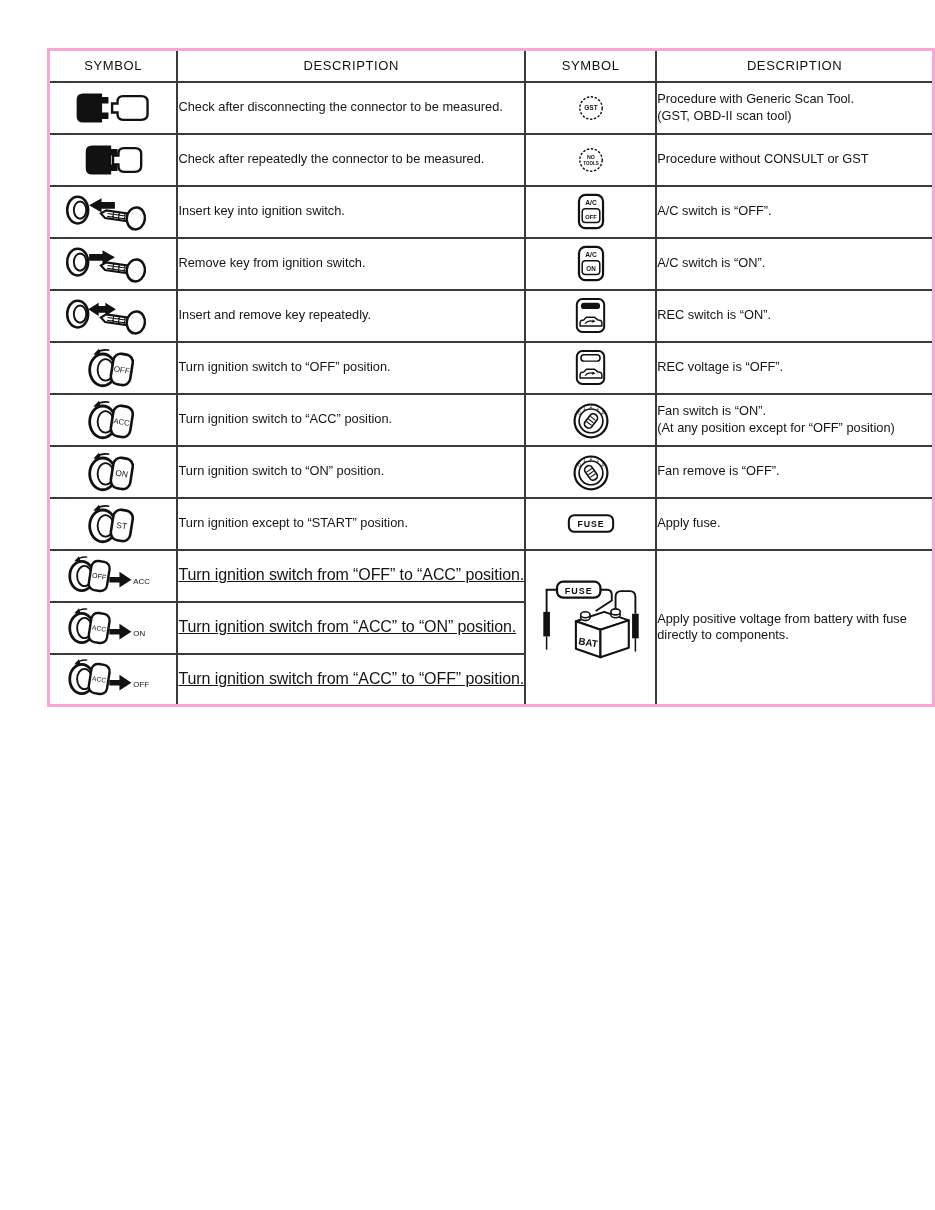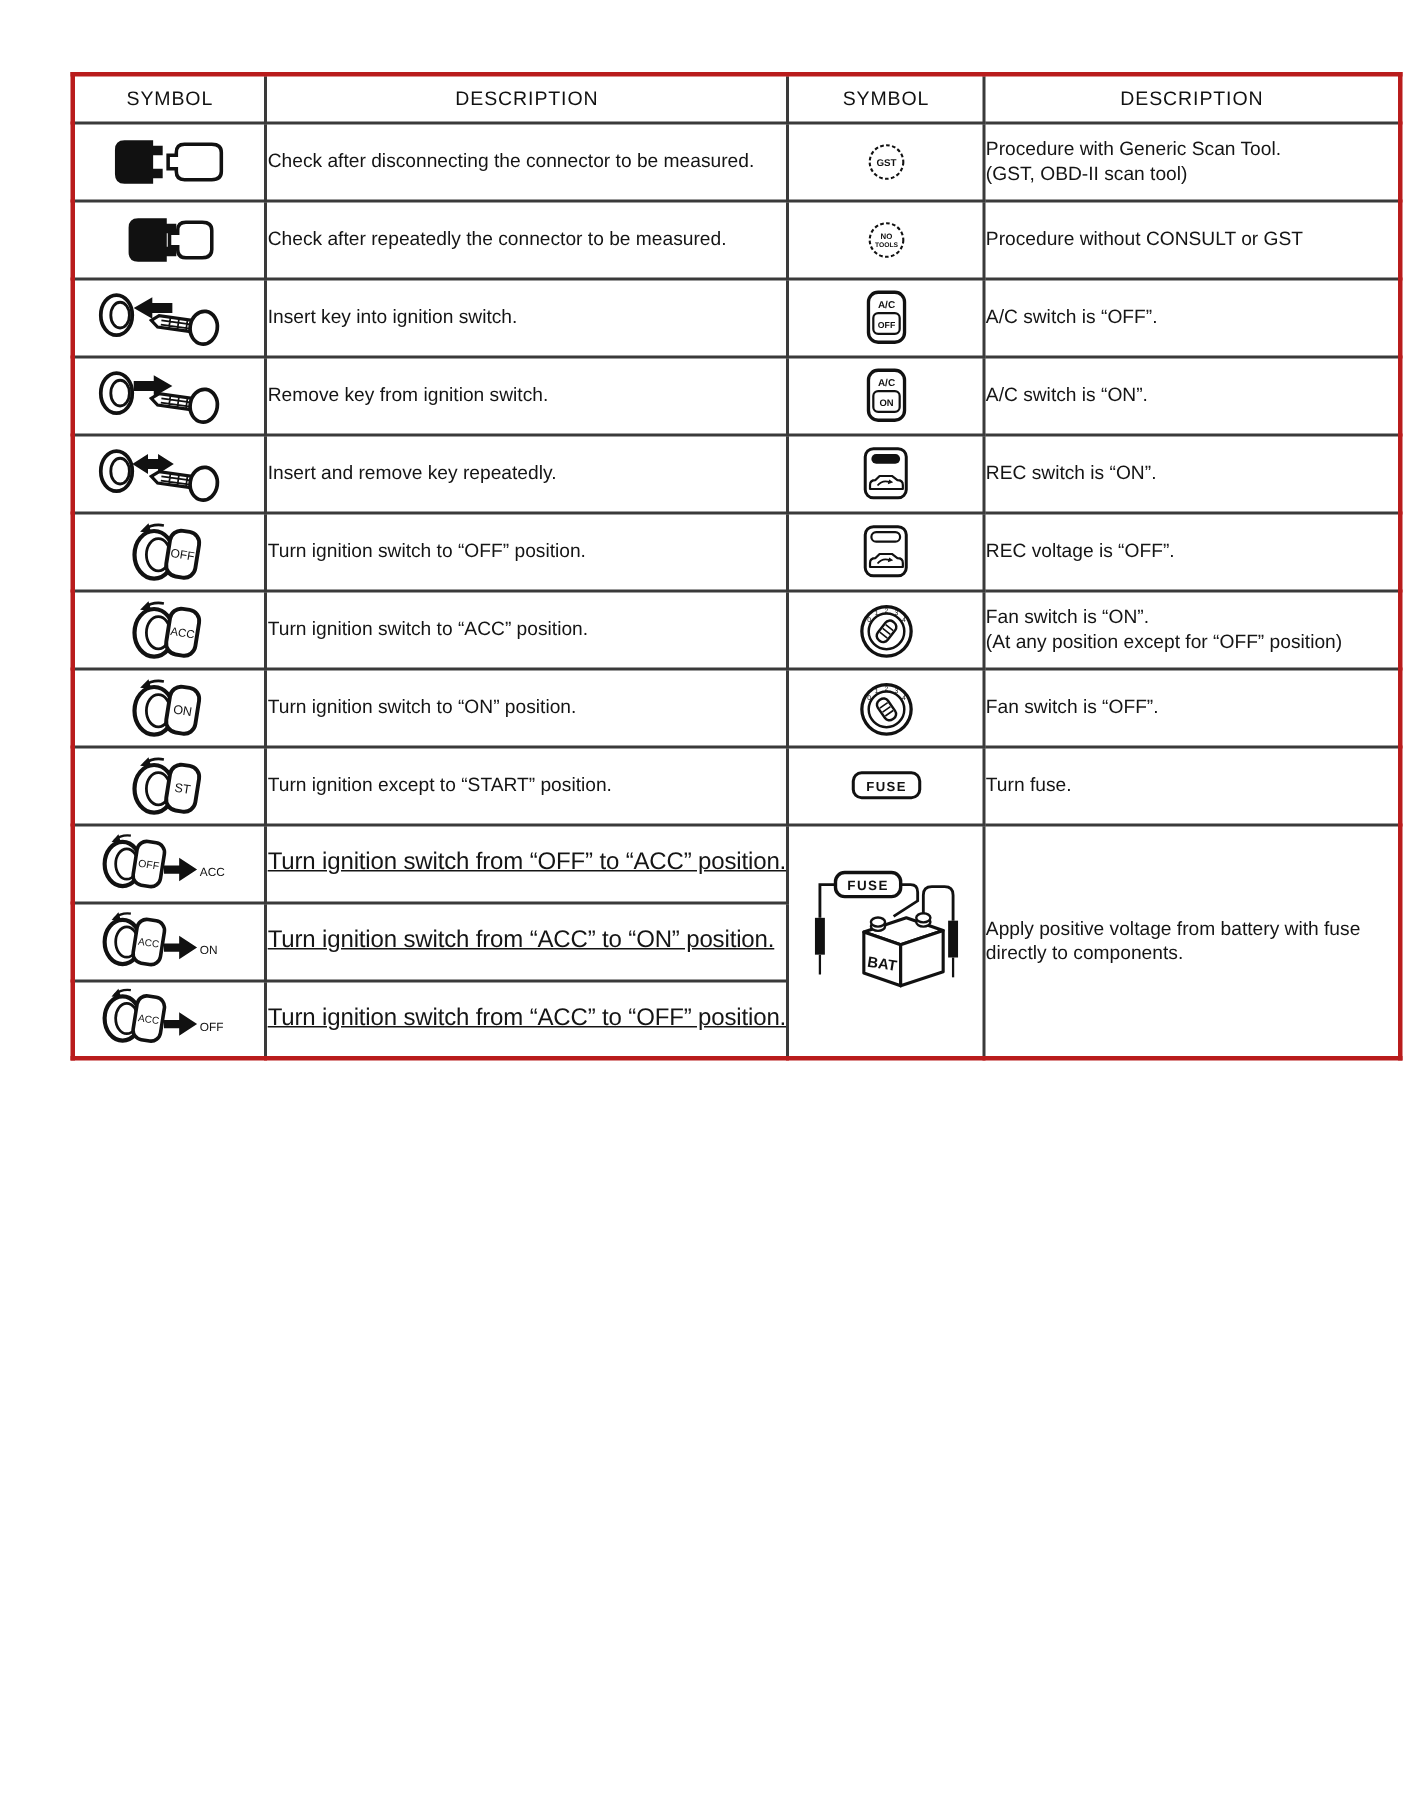--- a/index.html
+++ b/index.html
@@ -5,21 +5,21 @@
   html,body{margin:0;padding:0;}
   body{
     width:935px;height:1210px;background:#ffffff;
     font-family:"Liberation Sans", sans-serif;color:#161616;
     position:relative;overflow:hidden;
   }
   .page{position:absolute;inset:0;background:#fff;}
   table.symtab{
     position:absolute;left:47px;top:48px;
     border-collapse:collapse;table-layout:fixed;
-    border:3px solid #b91c1c;
+    border:3px solid #f9a8d4;
     background:#fff;
   }
   table.symtab th, table.symtab td{
     border:2px solid #3a3a3a;
     padding:0;
     vertical-align:middle;
   }
   col.c1{width:131px;} col.c2{width:287px;} col.c3{width:132px;} col.c4{width:291px;}
   thead tr{height:32px;}
   tbody tr{height:52px;}
@@ -284,21 +284,21 @@
         <text x="23" y="10.3" font-size="5" text-anchor="middle">2</text>
         <text x="30.2" y="12" font-size="5" text-anchor="middle">3</text>
         <text x="35.7" y="17" font-size="5" text-anchor="middle">4</text>
         <g transform="rotate(-35 23 24)">
           <rect x="18.5" y="15.5" width="9" height="17" rx="4" fill="#fff" stroke="#111" stroke-width="1.8"></rect>
           <path d="M19.5,20.5 h7 M19.5,24 h7 M19.5,27.5 h7" stroke="#111" stroke-width="1.2"></path>
         </g>
       </svg>
     </td>
     <td class="desc">
-            <span>Fan switch is “OFF”.</span>
+            <span>Fan remove is “OFF”.</span>
           </td>
   </tr>
 
   <tr>
     <td class="sym">
       <svg width="56" height="44" viewBox="0 0 60 46">
         <path d="M12,7 Q18,2.5 26,4" stroke="#111" stroke-width="1.8" fill="none"></path>
         <path d="M15,2.5 L9,8.5 L17,9.5 Z" fill="#111"></path>
         <ellipse cx="19" cy="25" rx="14" ry="17" fill="#fff" stroke="#111" stroke-width="3"></ellipse>
         <ellipse cx="22" cy="25" rx="8.5" ry="11.5" fill="#fff" stroke="#111" stroke-width="2"></ellipse>
@@ -311,21 +311,21 @@
     <td class="desc">
             <span>Turn ignition except to “START” position.</span>
           </td>
     <td class="sym divider">
       <svg width="48" height="21" viewBox="0 0 52 22">
         <rect x="2" y="2" width="48" height="18" rx="6" fill="#fff" stroke="#111" stroke-width="2.2"></rect>
         <text x="26" y="15.3" font-size="9.5" font-weight="bold" letter-spacing="1" text-anchor="middle">FUSE</text>
       </svg>
     </td>
     <td class="desc">
-            <span>Turn fuse.</span>
+            <span>Apply fuse.</span>
           </td>
   </tr>
 
   <tr>
     <td class="sym">
       <svg width="96" height="46" viewBox="0 0 100 50">
         <path d="M10,8 Q15,3.5 22,4.5" stroke="#111" stroke-width="1.6" fill="none"></path>
         <path d="M13,3.5 L8,9 L15,10 Z" fill="#111"></path>
         <ellipse cx="16" cy="25" rx="13" ry="16" fill="#fff" stroke="#111" stroke-width="3"></ellipse>
         <ellipse cx="19" cy="25" rx="8" ry="11" fill="#fff" stroke="#111" stroke-width="2"></ellipse>

